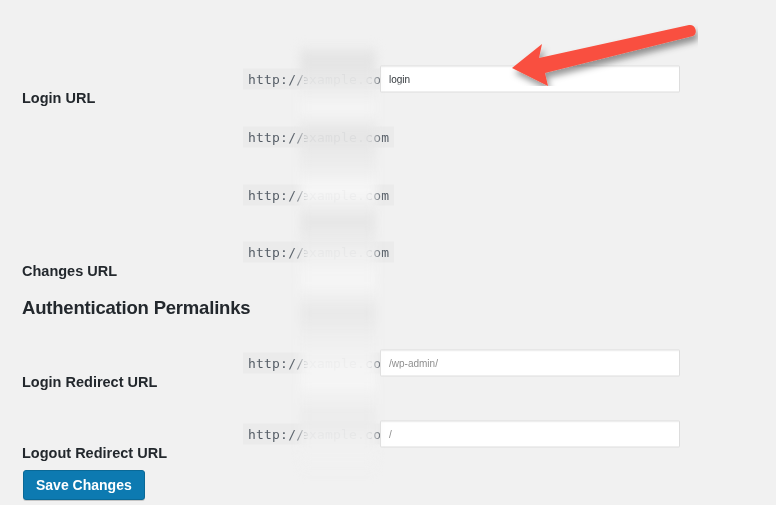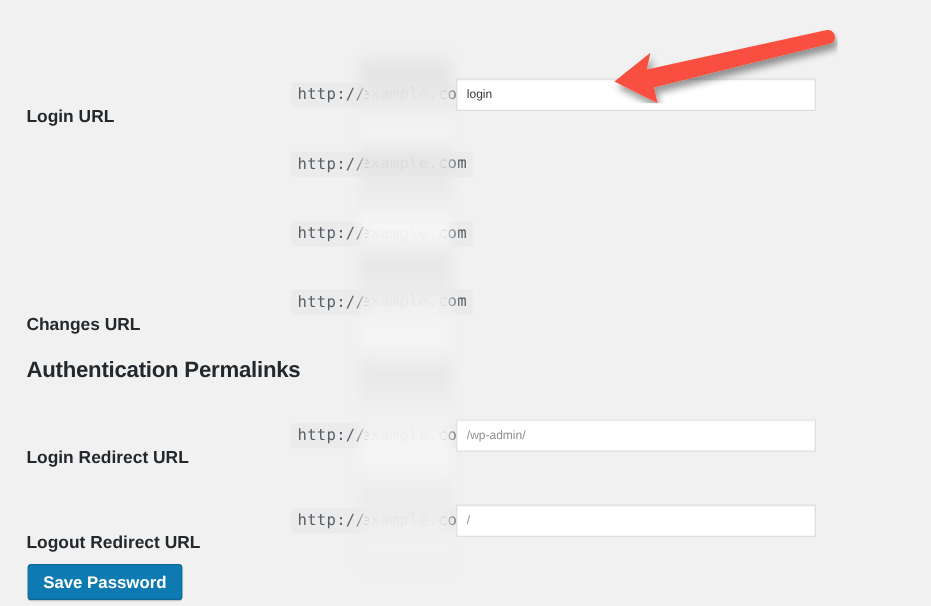--- a/index.html
+++ b/index.html
@@ -235,15 +235,15 @@
                L 44 28
                L 41 42
                L 191 9
                A 6 6 0 0 1 195 20
                L 47 57
                L 50 70
                Z" fill="#f9503f"></path>
     </g>
   </svg>
 
-  <button id="save-changes-button">Save Password</button>
+  <button id="save-changes-button">Save Changes</button>
 
 </div>
 
 </body></html>

